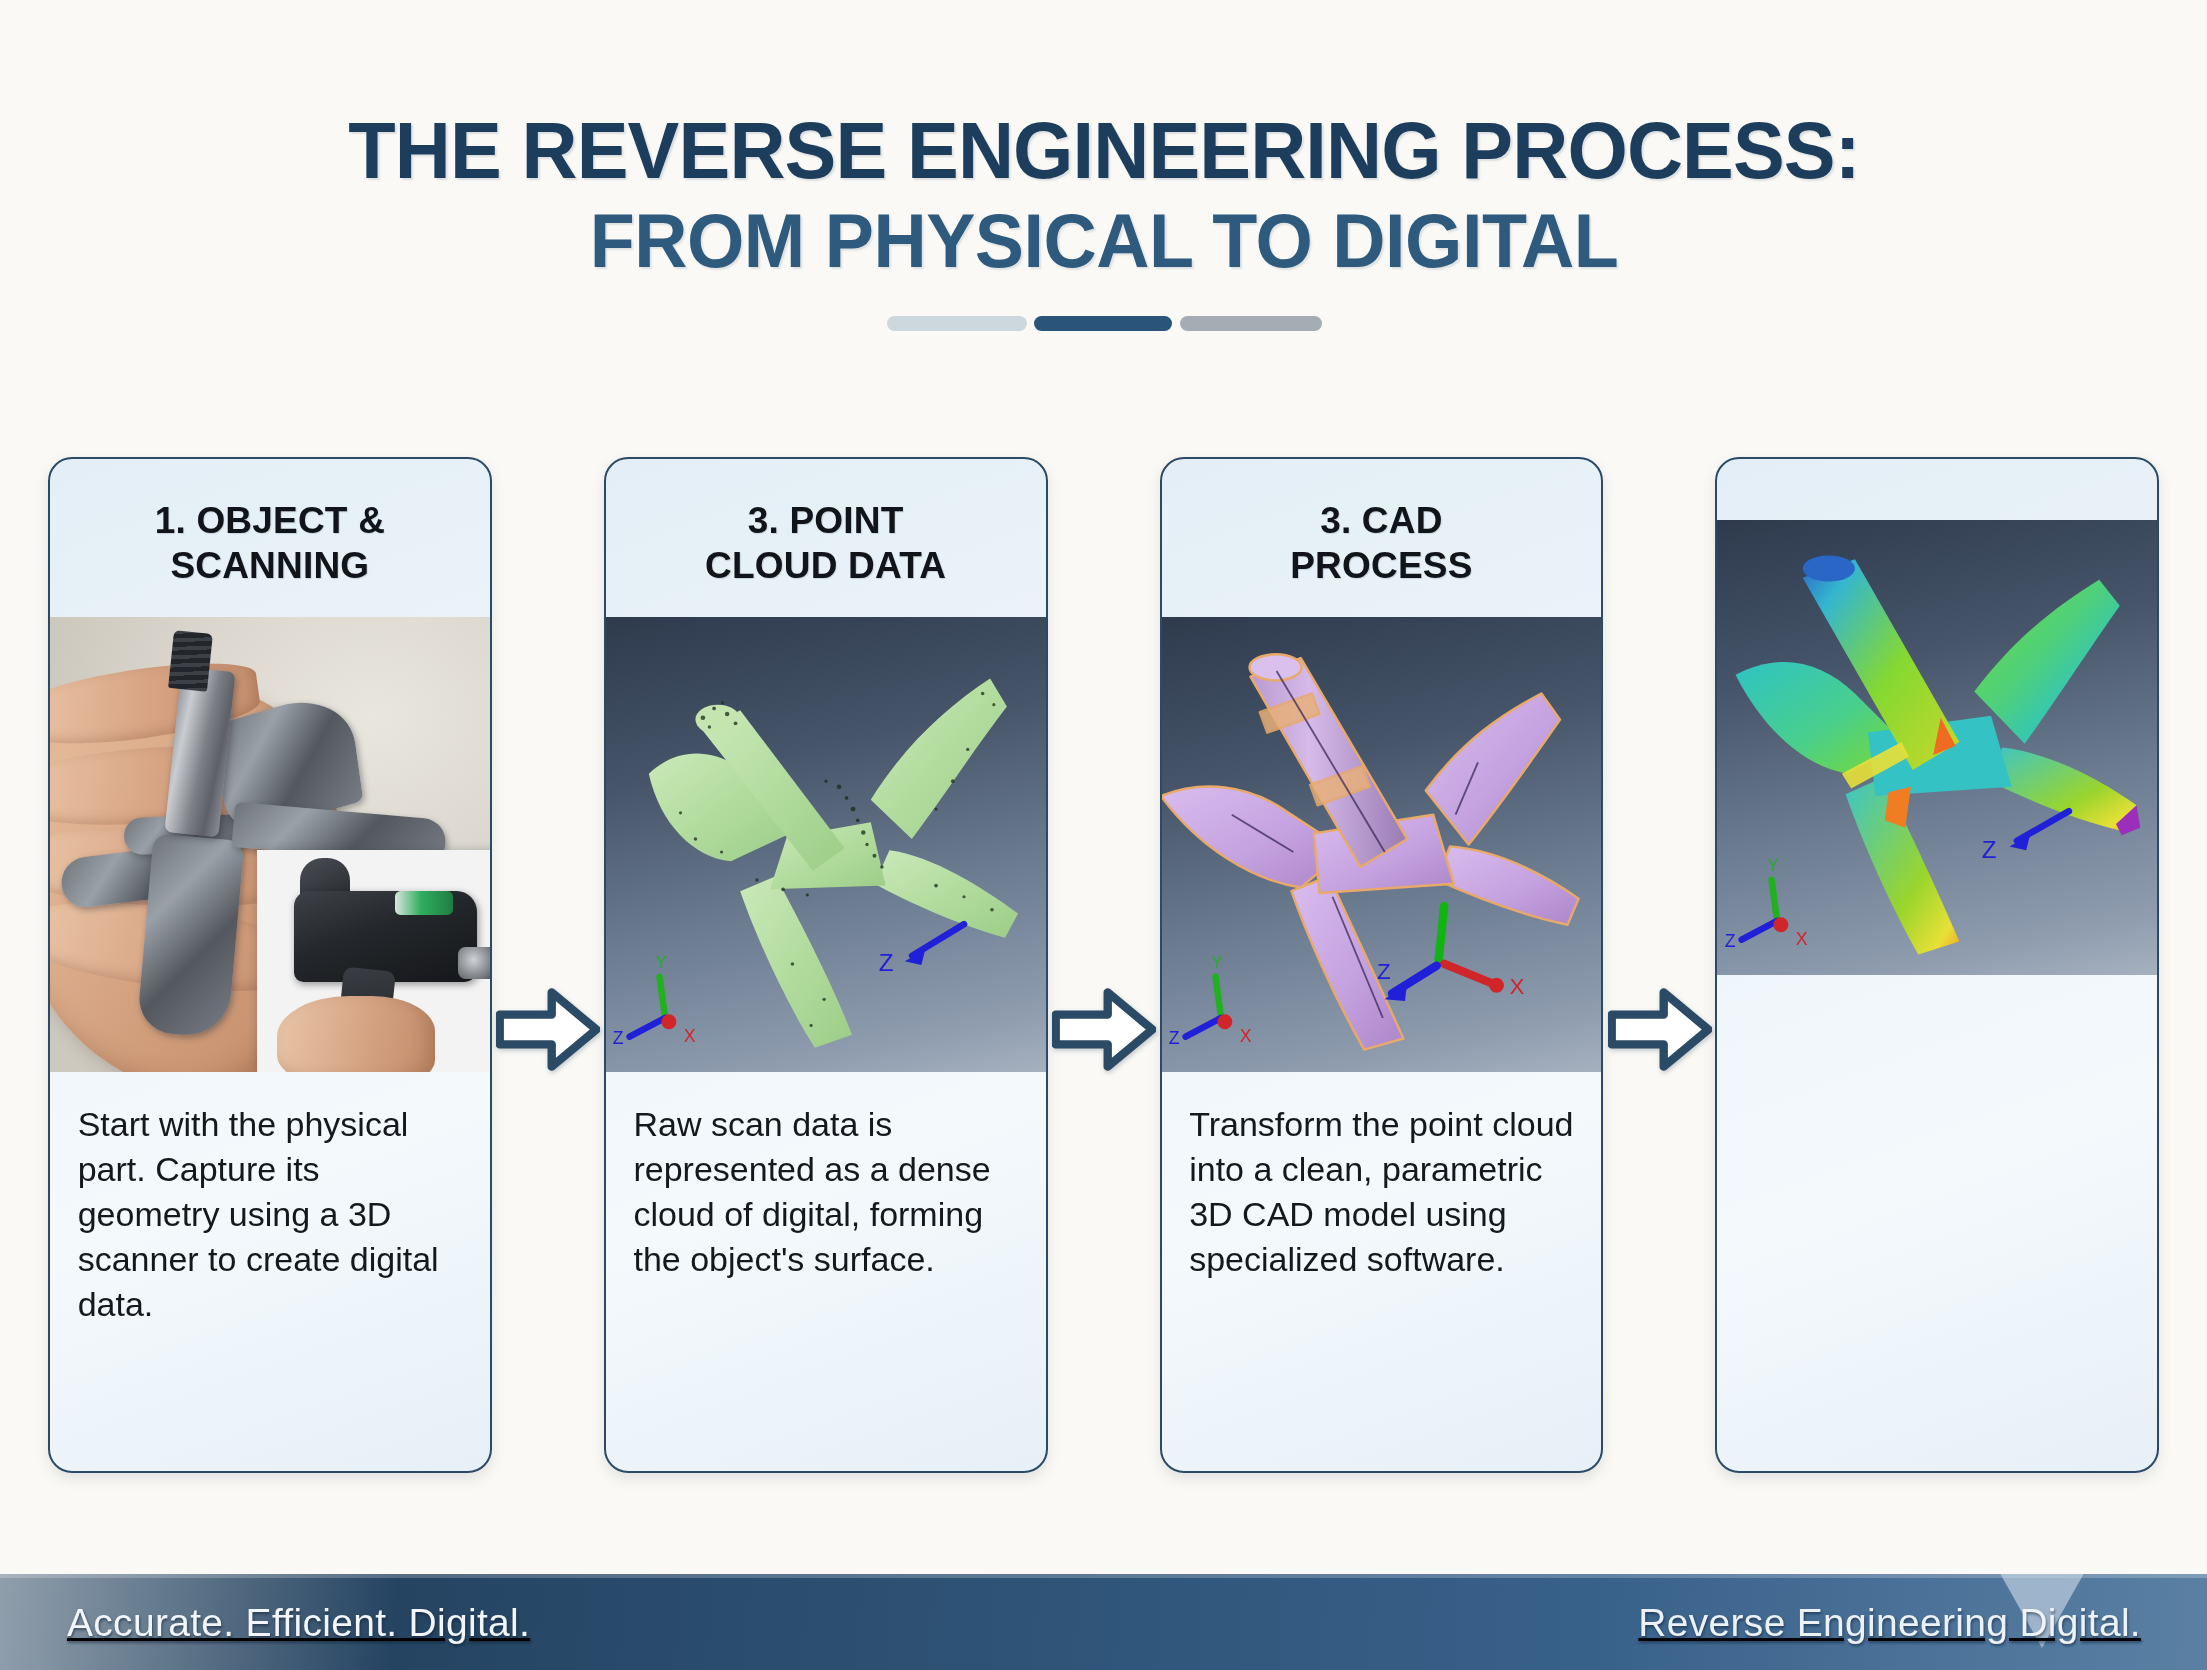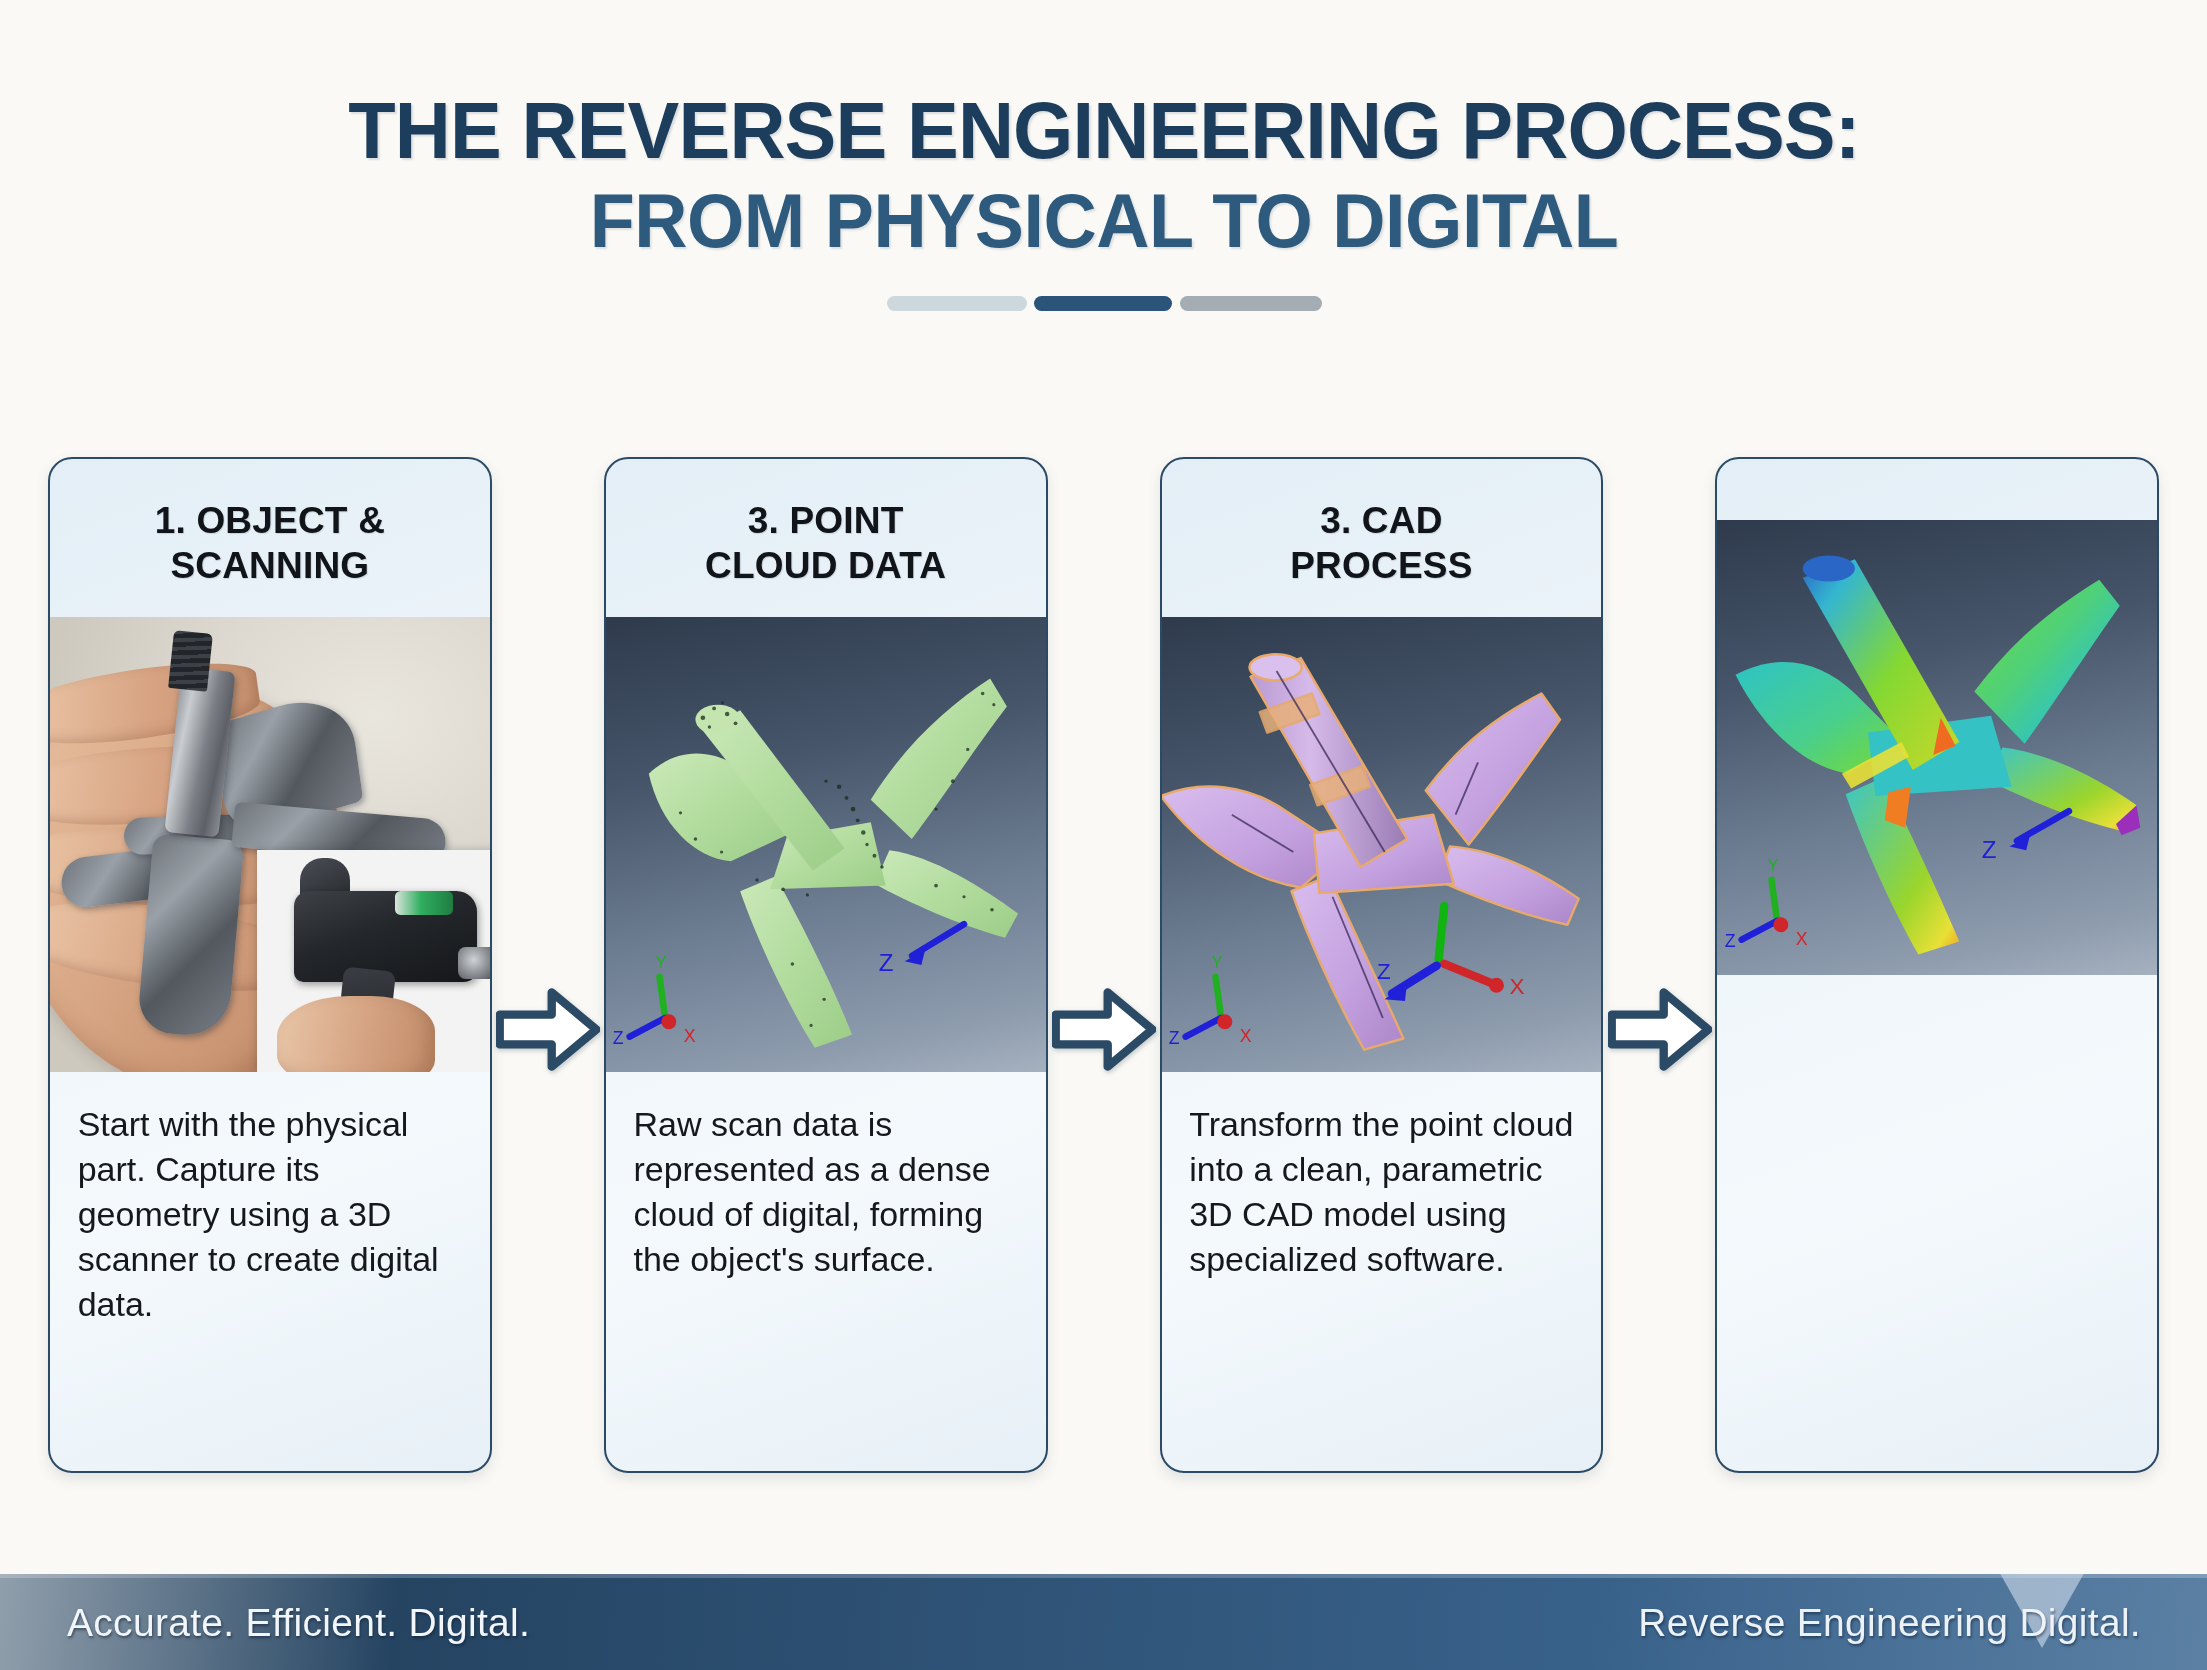--- a/index.html
+++ b/index.html
@@ -6,21 +6,21 @@
   * { margin:0; padding:0; box-sizing:border-box; }
   html, body { width:2208px; height:1671px; }
   body {
     background:#faf9f5;
     font-family:"Liberation Sans", sans-serif;
     position:relative;
     overflow:hidden;
   }
 
   
-  #header { width:100%; padding-top:88px; text-align:center; }
+  #header { width:100%; padding-top:64px; text-align:center;margin-top:44px; }
   .title-line-1 {
     font-size:80px;
     font-weight:bold;
     letter-spacing:-0.9px;
     color:#1d3d5c;
     line-height:1.08;
     text-shadow:1.9px 1.9px 1.9px rgba(150,160,175,.30);
     transform:scaleX(.97);
   }
   .title-line-2 {
@@ -231,20 +231,21 @@
   #footer {
     position:absolute;
     left:0; bottom:0;
     width:2208px; height:97px;
     background:linear-gradient(95deg,#1e3a57 0%, #27456380 0%, #254462 18%, #38618a 72%, #5b80a4 100%);
     display:flex;
     align-items:center;
     justify-content:space-between;
     padding:0 67px;
     overflow:hidden;
+    text-decoration:underline;
   }
   #footer::before {
     content:"";
     position:absolute;
     left:0; top:0; width:100%; height:3.7px;
     background:rgba(255,255,255,.22);
   }
   .footer-text {
     font-size:39px;
     color:#f2f6fa;

